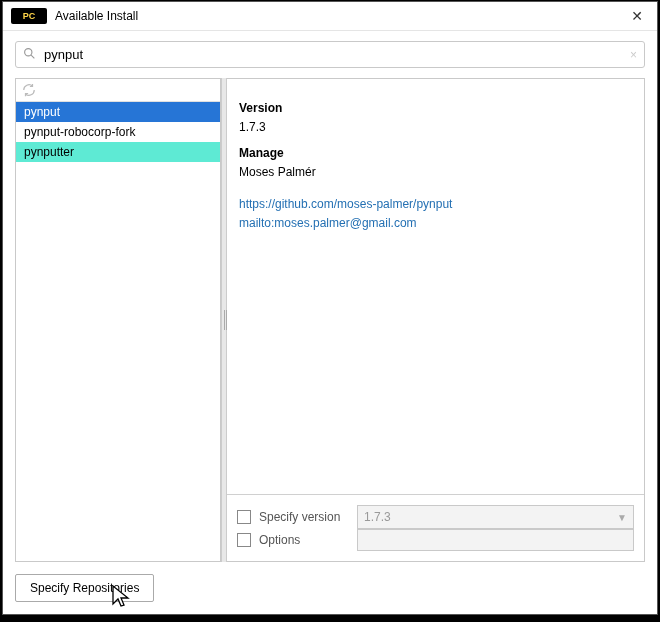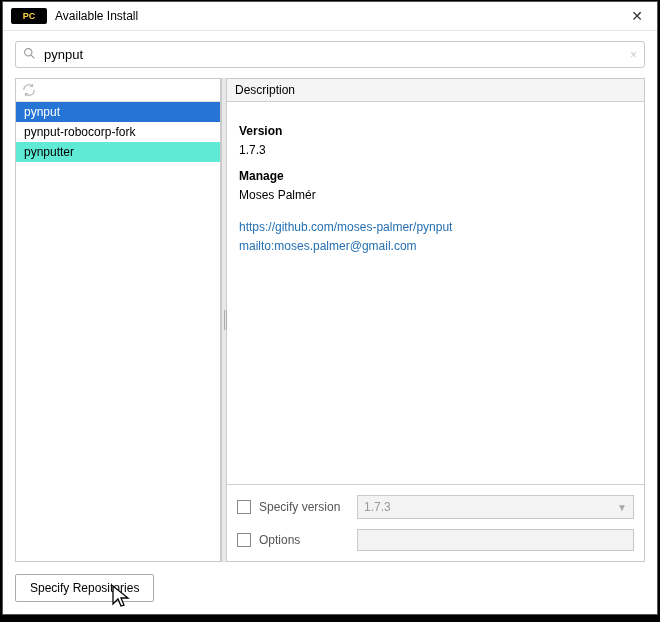--- a/index.html
+++ b/index.html
@@ -163,21 +163,20 @@
       margin-top: 8px;
     }
     .desc-body .val { margin-bottom: 4px; }
     .links { margin-top: 14px; }
     .links div { color: #2470b3; cursor: pointer; }
     .options-area {
       border-top: 1px solid #d0d0d0;
       padding: 10px;
       display: flex;
       flex-direction: column;
-      gap: 10px;
     }
     .opt-row {
       display: flex;
       align-items: center;
       gap: 8px;
     }
     .checkbox {
       width: 14px;
       height: 14px;
       border: 1px solid #888;
@@ -261,21 +260,20 @@
       <div class="pkg-list" id="pkg-list">
           <div class="pkg-item selected">pynput</div>
           <div class="pkg-item">pynput-robocorp-fork</div>
           <div class="pkg-item alt">pynputter</div>
         </div>
     </div>
 
     <div class="splitter"></div>
 
     <div class="right-col">
-      <div class="desc-header">Description</div>
       <div class="desc-body">
         <div class="heading">Version</div>
         <div class="val">1.7.3</div>
         <div class="heading">Manage</div>
         <div class="val">Moses Palmér</div>
         <div class="links">
           <div>https://github.com/moses-palmer/pynput</div>
           <div>mailto:moses.palmer@gmail.com</div>
         </div>
       </div>

